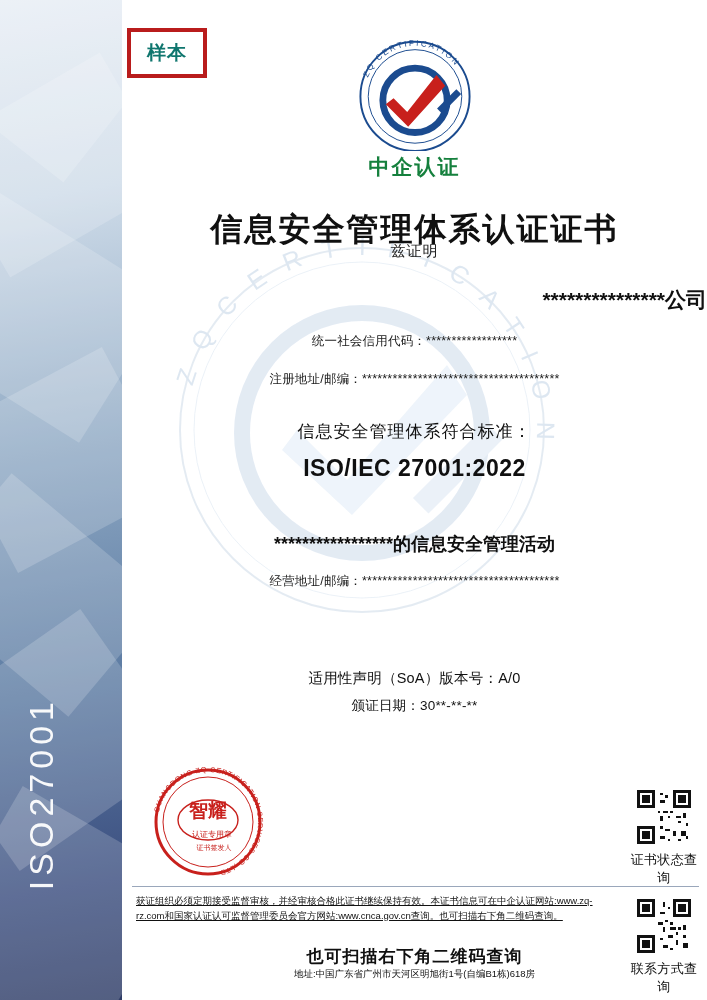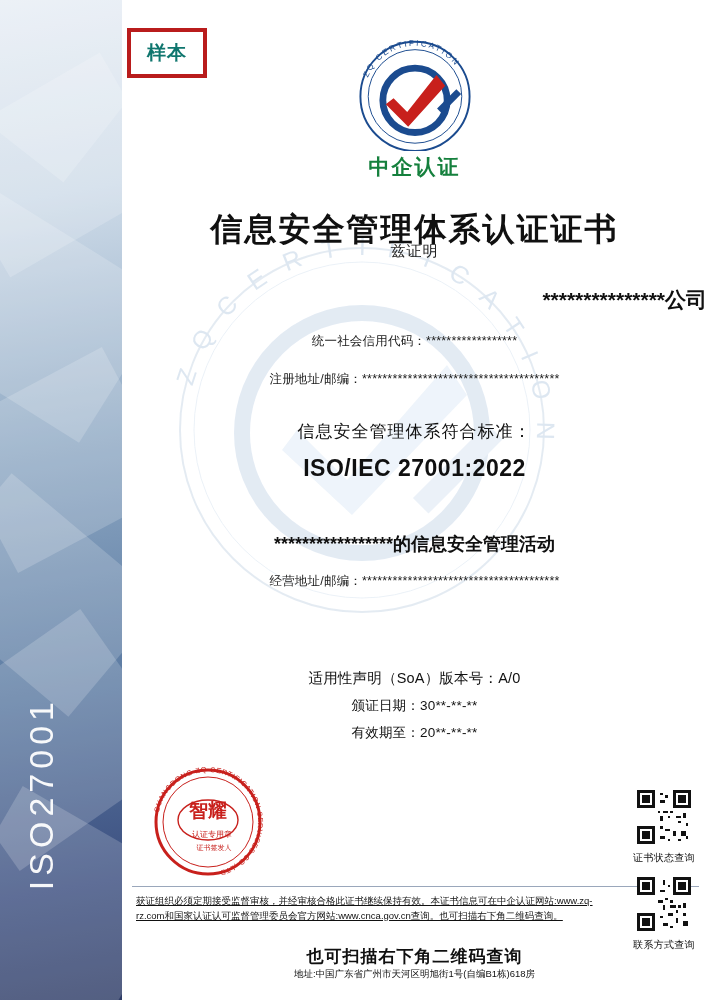--- a/index.html
+++ b/index.html
@@ -223,21 +223,21 @@
     width: 70px;
     z-index: 6;
     text-align: center;
   }
   .qr-box {
     width: 54px; height: 54px;
     margin: 0 auto;
     background: #ffffff;
   }
   .qr-cap {
-    font-size: 10px;
+    font-size: 13px;
     color: #111;
     margin: 3px 0 12px 0;
     letter-spacing: 0.3px;
     font-family: Liberation Serif, serif;
   }
 
   
   .footer-rule {
     position: absolute;
     left: 10px; right: 8px; top: 886px;
@@ -342,21 +342,20 @@
 
     <div class="scope-value">*****************的信息安全管理活动</div>
 
     <div class="kv row-oper">
       <span class="lbl">经营地址/邮编：</span><span class="val">***************************************</span>
     </div>
 
     <div class="meta-block">
       <div class="meta-line first">适用性声明（SoA）版本号：A/0</div>
       <div class="meta-line">颁证日期：30**-**-**</div>
-      <div class="meta-line">有效期至：20**-**-**</div>
     </div>
 
     <svg class="seal" viewBox="0 0 140 118">
       <defs>
         <path id="sealtop" d="M66,60 m-50,0 a50,50 0 1,1 100,0 a50,50 0 1,1 -100,0"></path>
       </defs>
       <circle cx="66" cy="60" r="52" fill="none" stroke="#c8201c" stroke-width="3"></circle>
       <circle cx="66" cy="60" r="45" fill="none" stroke="#c8201c" stroke-width="1"></circle>
       <text font-size="7.2" fill="#c8201c" letter-spacing="0.7" font-family="Liberation Sans, sans-serif">
         <textPath href="#sealtop" startOffset="3%">GUANGDONG ZQ CERTIFICATION SERVICES CO.,LTD</textPath>

